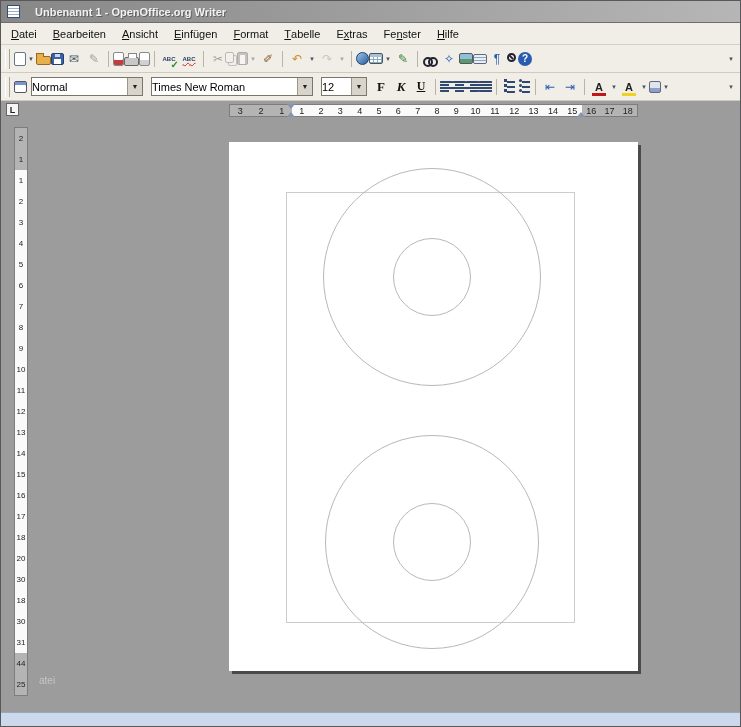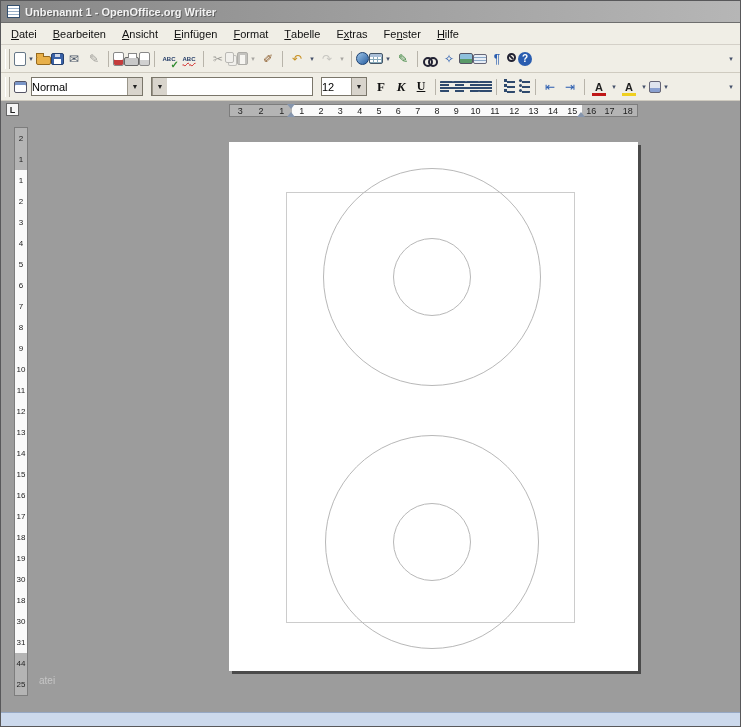--- a/index.html
+++ b/index.html
@@ -3,21 +3,21 @@
 <meta charset="utf-8">
 <style>
   * { box-sizing: border-box; margin: 0; padding: 0; }
   html,body { width: 741px; height: 727px; }
   body { font-family: "Liberation Sans", sans-serif; font-size: 11px; }
 
   .window { width: 741px; height: 727px; display: flex; flex-direction: column;
             border: 1px solid #58585a; background: #f0eee6; overflow: hidden; }
 
   
-  .titlebar { height: 22px; flex: none; display: flex; align-items: center; gap: 5px;
+  .titlebar { height: 22px; flex: none; display: flex; align-items: center; gap: 15px;
               padding: 0 6px; background: linear-gradient(to right, #878787, #b6b6b6);
               border-bottom: 1px solid #6e6e6e; }
   .app-icon { width: 13px; height: 13px; flex: none; background: repeating-linear-gradient(#ffffff 0 2px, #9ab0c8 2px 3px);
               border: 1px solid #35506e; }
   .title-text { color: #f2f2f2; font-weight: bold; font-size: 11px;
                 text-shadow: 1px 1px 0 rgba(0,0,0,.35); white-space: nowrap; }
 
   
   .menubar { height: 22px; flex: none; display: flex; align-items: stretch;
              background: #f0eee6; border-bottom: 1px solid #d4d0c8; padding-left: 2px; }
@@ -231,20 +231,21 @@
     <span class="grip" data-name="toolbar-grip"></span>
     <div class="tb-list" data-name="styles-button-group">
         <span class="tb-item ic-styles-formatting-icon" data-name="styles-formatting-icon"></span>
       </div>
 
     <div class="combo style" data-name="paragraph-style-select">
       <span class="combo-val" data-name="paragraph-style-value">Normal</span>
       <span class="combo-btn" data-name="paragraph-style-dropdown-icon">▼</span>
     </div>
     <div class="combo font" data-name="font-name-select">
+      <span class="combo-val" data-name="font-name-value">Times New Roman</span>
       <span class="combo-btn" data-name="font-name-dropdown-icon">▼</span>
     </div>
     <div class="combo size" data-name="font-size-select">
       <span class="combo-val" data-name="font-size-value">12</span>
       <span class="combo-btn" data-name="font-size-dropdown-icon">▼</span>
     </div>
 
     <div class="tb-list grow" data-name="formatting-toolbar-buttons">
         <span class="tb-item ic-bold-icon" data-name="bold-icon">F</span>
         <span class="tb-item ic-italic-icon" data-name="italic-icon">K</span>
@@ -325,21 +326,21 @@
           <span class="vnum" data-name="ruler-number">9</span>
           <span class="vnum" data-name="ruler-number">10</span>
           <span class="vnum" data-name="ruler-number">11</span>
           <span class="vnum" data-name="ruler-number">12</span>
           <span class="vnum" data-name="ruler-number">13</span>
           <span class="vnum" data-name="ruler-number">14</span>
           <span class="vnum" data-name="ruler-number">15</span>
           <span class="vnum" data-name="ruler-number">16</span>
           <span class="vnum" data-name="ruler-number">17</span>
           <span class="vnum" data-name="ruler-number">18</span>
-          <span class="vnum" data-name="ruler-number">19</span>
+          <span class="vnum" data-name="ruler-number">20</span>
           <span class="vnum" data-name="ruler-number">30</span>
           <span class="vnum" data-name="ruler-number">18</span>
           <span class="vnum" data-name="ruler-number">30</span>
           <span class="vnum" data-name="ruler-number">31</span>
         </div>
       <div class="vz gray" data-name="vruler-bottom-margin-zone">
           <span class="vnum" data-name="ruler-number">44</span>
           <span class="vnum" data-name="ruler-number">25</span>
         </div>
     </div>

